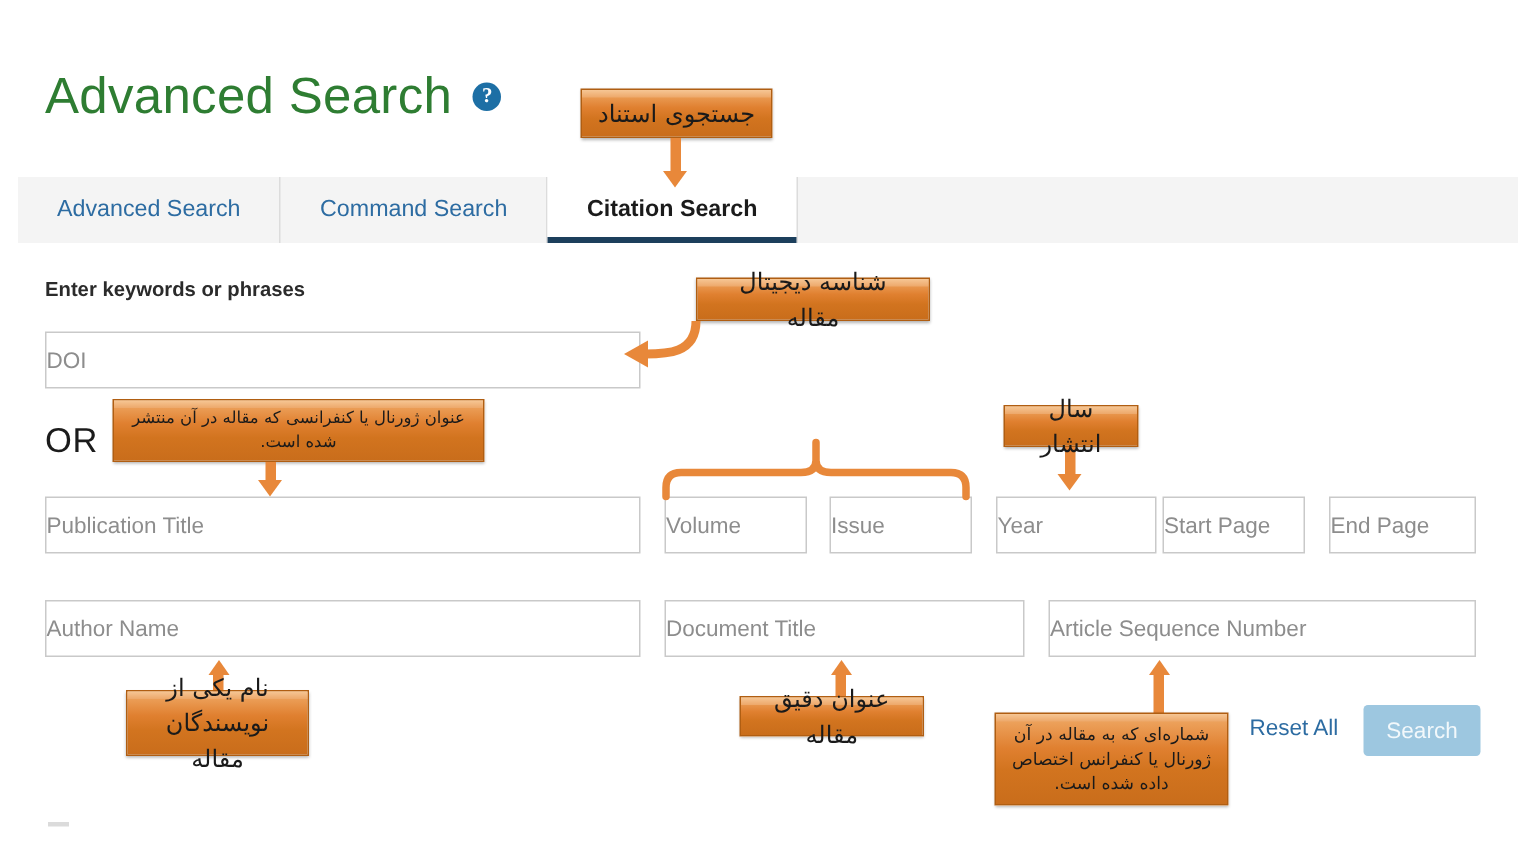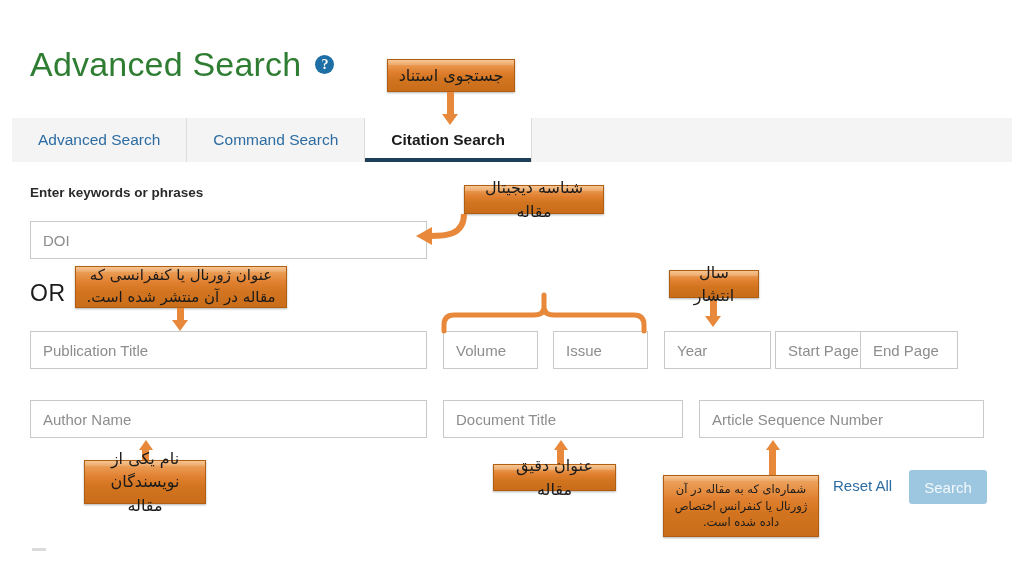--- a/index.html
+++ b/index.html
@@ -61,21 +61,20 @@
   
   .form-label {
     position: absolute; left: 30px; top: 185px;
     font-size: 13.5px; font-weight: bold; color: #2b2b2b;
   }
   .field {
     position: absolute;
     border: 1px solid #c9c9c9;
     background: #fff;
     display: flex; align-items: center;
-    padding-left: 12px;
     font-size: 15px; color: #8d8d8d;
     height: 38px;
   }
   .or-text {
     position: absolute; left: 30px; top: 280px;
     font-size: 23px; color: #1b1b1b; letter-spacing: .5px;
   }
 
   .reset-link {
     position: absolute; left: 833px; top: 477px;
@@ -173,21 +172,21 @@
   </div>
 
   <div class="field" style="left:664px; top:331px; width:107px;">
     <span>Year</span>
   </div>
 
   <div class="field" style="left:775px; top:331px; width:95px;">
     <span>Start Page</span>
   </div>
 
-  <div class="field" style="left:860px; top:331px; width:98px;">
+  <div class="field" style="left:886px; top:331px; width:98px;">
     <span>End Page</span>
   </div>
 
   <div class="field" style="left:30px; top:400px; width:397px;">
     <span>Author Name</span>
   </div>
 
   <div class="field" style="left:443px; top:400px; width:240px;">
     <span>Document Title</span>
   </div>
@@ -198,29 +197,29 @@
 
   <div class="reset-link">Reset All</div>
   <button class="search-btn">Search</button>
 
   <div class="callout" style="left:387px; top:59px; width:128px; height:33px;">
     <span class="callout-text">جستجوی استناد</span>
   </div>
   <div class="stem" style="left:447px; top:92px; height:24px;"></div>
   <div class="arrow-down" style="left:442px; top:114px;"></div>
 
-  <div class="callout" style="left:464px; top:185px; width:140px; height:29px;">
+  <div class="callout" style="left:464px; top:185px; width:156px; height:29px;">
     <span class="callout-text">شناسه دیجیتال مقاله</span>
   </div>
   <svg class="curve" style="left:400px; top:210px;" width="90" height="40">
     <path d="M 64,4 C 64,26 44,26 30,26" stroke="#e8883a" stroke-width="6" fill="none" stroke-linecap="butt"></path>
     <polygon points="32,17 32,35 16,26" fill="#e8883a"></polygon>
   </svg>
 
-  <div class="callout" style="left:75px; top:266px; width:212px; height:42px; font-size:15px;">
+  <div class="callout" style="left:75px; top:266px; width:248px; height:42px; font-size:11px;">
     <span class="callout-text">عنوان ژورنال یا کنفرانسی که مقاله در آن منتشر شده است.</span>
   </div>
   <div class="stem" style="left:177px; top:308px; height:14px;"></div>
   <div class="arrow-down" style="left:172px; top:320px;"></div>
 
   <svg class="curve" style="left:438px; top:295px;" width="216" height="36">
     <path d="M 106,0 L 106,12 Q 106,20 96,20 L 16,20 Q 6,20 6,30 L 6,36
              M 106,12 Q 106,20 116,20 L 196,20 Q 206,20 206,30 L 206,36" stroke="#e8883a" stroke-width="5" fill="none" stroke-linecap="round"></path>
   </svg>
 

